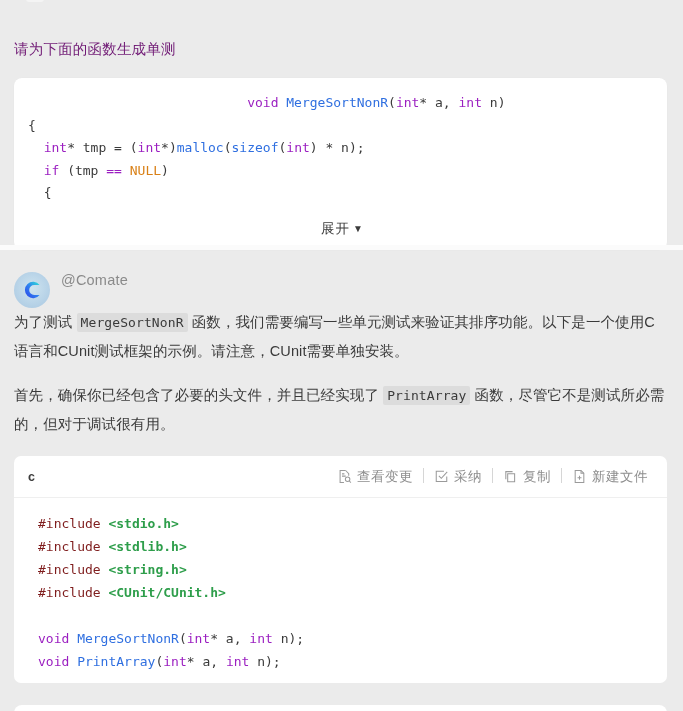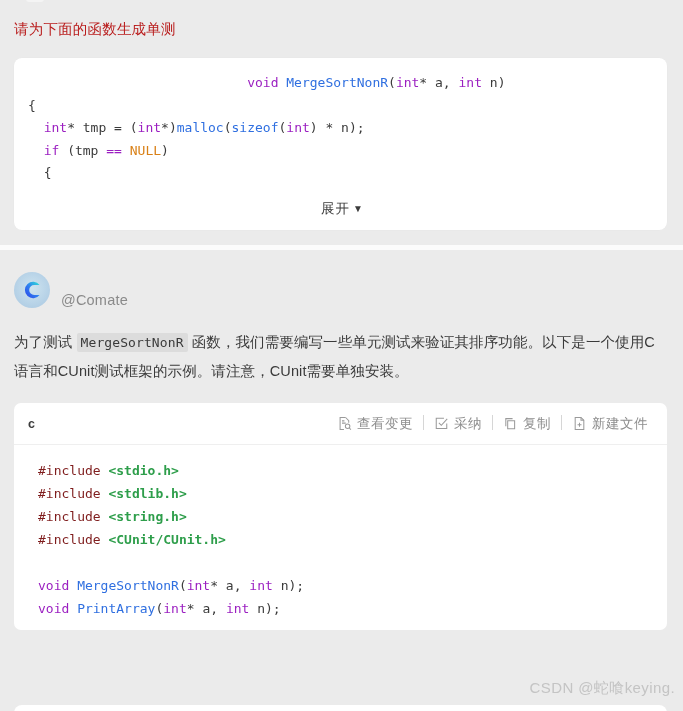--- a/index.html
+++ b/index.html
@@ -39,23 +39,24 @@
   .user-block {
     position: absolute;
     top: 4px; left: 0;
     width: 683px;
     padding: 14px 0 0 0;
   }
 
   .prompt-text {
     padding-left: 14px;
     font-size: 14.5px;
-    color: #b91c1c;
+    color: #701a75;
     line-height: 22px;
     letter-spacing: 0.2px;
+    margin-top: 20px;
   }
 
   .card {
     background: #ffffff;
     border-radius: 8px;
     margin: 18px 16px 0 14px;
     box-shadow: 0 0 0 0.5px rgba(0,0,0,0.015);
   }
 
   
@@ -97,21 +98,21 @@
 
   
   .assistant-block {
     position: absolute;
     top: 250px; left: 0;
     width: 683px;
   }
 
   .assistant-head {
     display: flex;
-    align-items: flex-end;
+    align-items: flex-start;
     padding: 22px 0 0 14px;
     gap: 11px;
   }
 
   .avatar {
     width: 36px; height: 36px;
     border-radius: 50%;
     background: radial-gradient(circle at 50% 45%, #cfe4ef 0%, #b9d4e8 55%, #a8c6e0 100%);
     display: flex; align-items: center; justify-content: center;
     flex: 0 0 auto;
@@ -124,21 +125,21 @@
     letter-spacing: 0.2px;
   }
 
   .para {
     padding: 0 18px 0 14px;
     font-size: 14.5px;
     line-height: 28px;
     color: #3a3a3a;
     letter-spacing: 0.1px;
   }
-  .para.p1 { margin-top: 20px; }
+  .para.p1 { }
   .para.p2 { margin-top: 16px; }
 
   code.inline {
     font-family: "DejaVu Sans Mono", "Liberation Mono", monospace;
     font-size: 13px;
     background: #dcdcdc;
     color: #3a3a3a;
     padding: 2px 4px;
     border-radius: 2px;
   }
@@ -264,20 +265,21 @@
               <stop offset="100%" stop-color="#2ee6d6"></stop>
             </linearGradient>
           </defs>
           <path d="M18.6 6.0 A8.2 8.2 0 1 0 18.6 16.0 L13.2 16.0 A3.6 3.6 0 1 1 13.2 6.0 Z" fill="url(#cgrad)"></path>
         </svg>
       </div>
       <div class="handle">@Comate</div>
     </div>
 
     <div class="para p1" id="para1">为了测试 <code class="inline">MergeSortNonR</code> 函数，我们需要编写一些单元测试来验证其排序功能。以下是一个使用C语言和CUnit测试框架的示例。请注意，CUnit需要单独安装。</div>
+    <div class="para p2" id="para2">首先，确保你已经包含了必要的头文件，并且已经实现了 <code class="inline">PrintArray</code> 函数，尽管它不是测试所必需的，但对于调试很有用。</div>
 
     <div class="code-card">
 
       <div class="code-toolbar">
         <span class="lang-label">c</span>
 
         <div class="toolbar-actions">
 
           <div class="tb-action">
             <span>
@@ -337,17 +339,16 @@
 <span class="t-pre">#include</span><span class="t-plain"> </span><span class="t-str">&lt;stdlib.h&gt;</span>
 <span class="t-pre">#include</span><span class="t-plain"> </span><span class="t-str">&lt;string.h&gt;</span>
 <span class="t-pre">#include</span><span class="t-plain"> </span><span class="t-str">&lt;CUnit/CUnit.h&gt;</span>
 <span class="t-plain"></span>
 <span class="t-kw">void</span><span class="t-plain"> </span><span class="t-fn">MergeSortNonR</span><span class="t-plain">(</span><span class="t-kw">int</span><span class="t-plain">* a, </span><span class="t-kw">int</span><span class="t-plain"> n);</span>
 <span class="t-kw">void</span><span class="t-plain"> </span><span class="t-fn">PrintArray</span><span class="t-plain">(</span><span class="t-kw">int</span><span class="t-plain">* a, </span><span class="t-kw">int</span><span class="t-plain"> n);</span></pre>
       </div>
     </div>
   </div>
 
-  <div class="watermark">CSDN @蛇喰keying.</div>
 
   <div class="next-card"></div>
 
 </div>
 
 </body></html>

